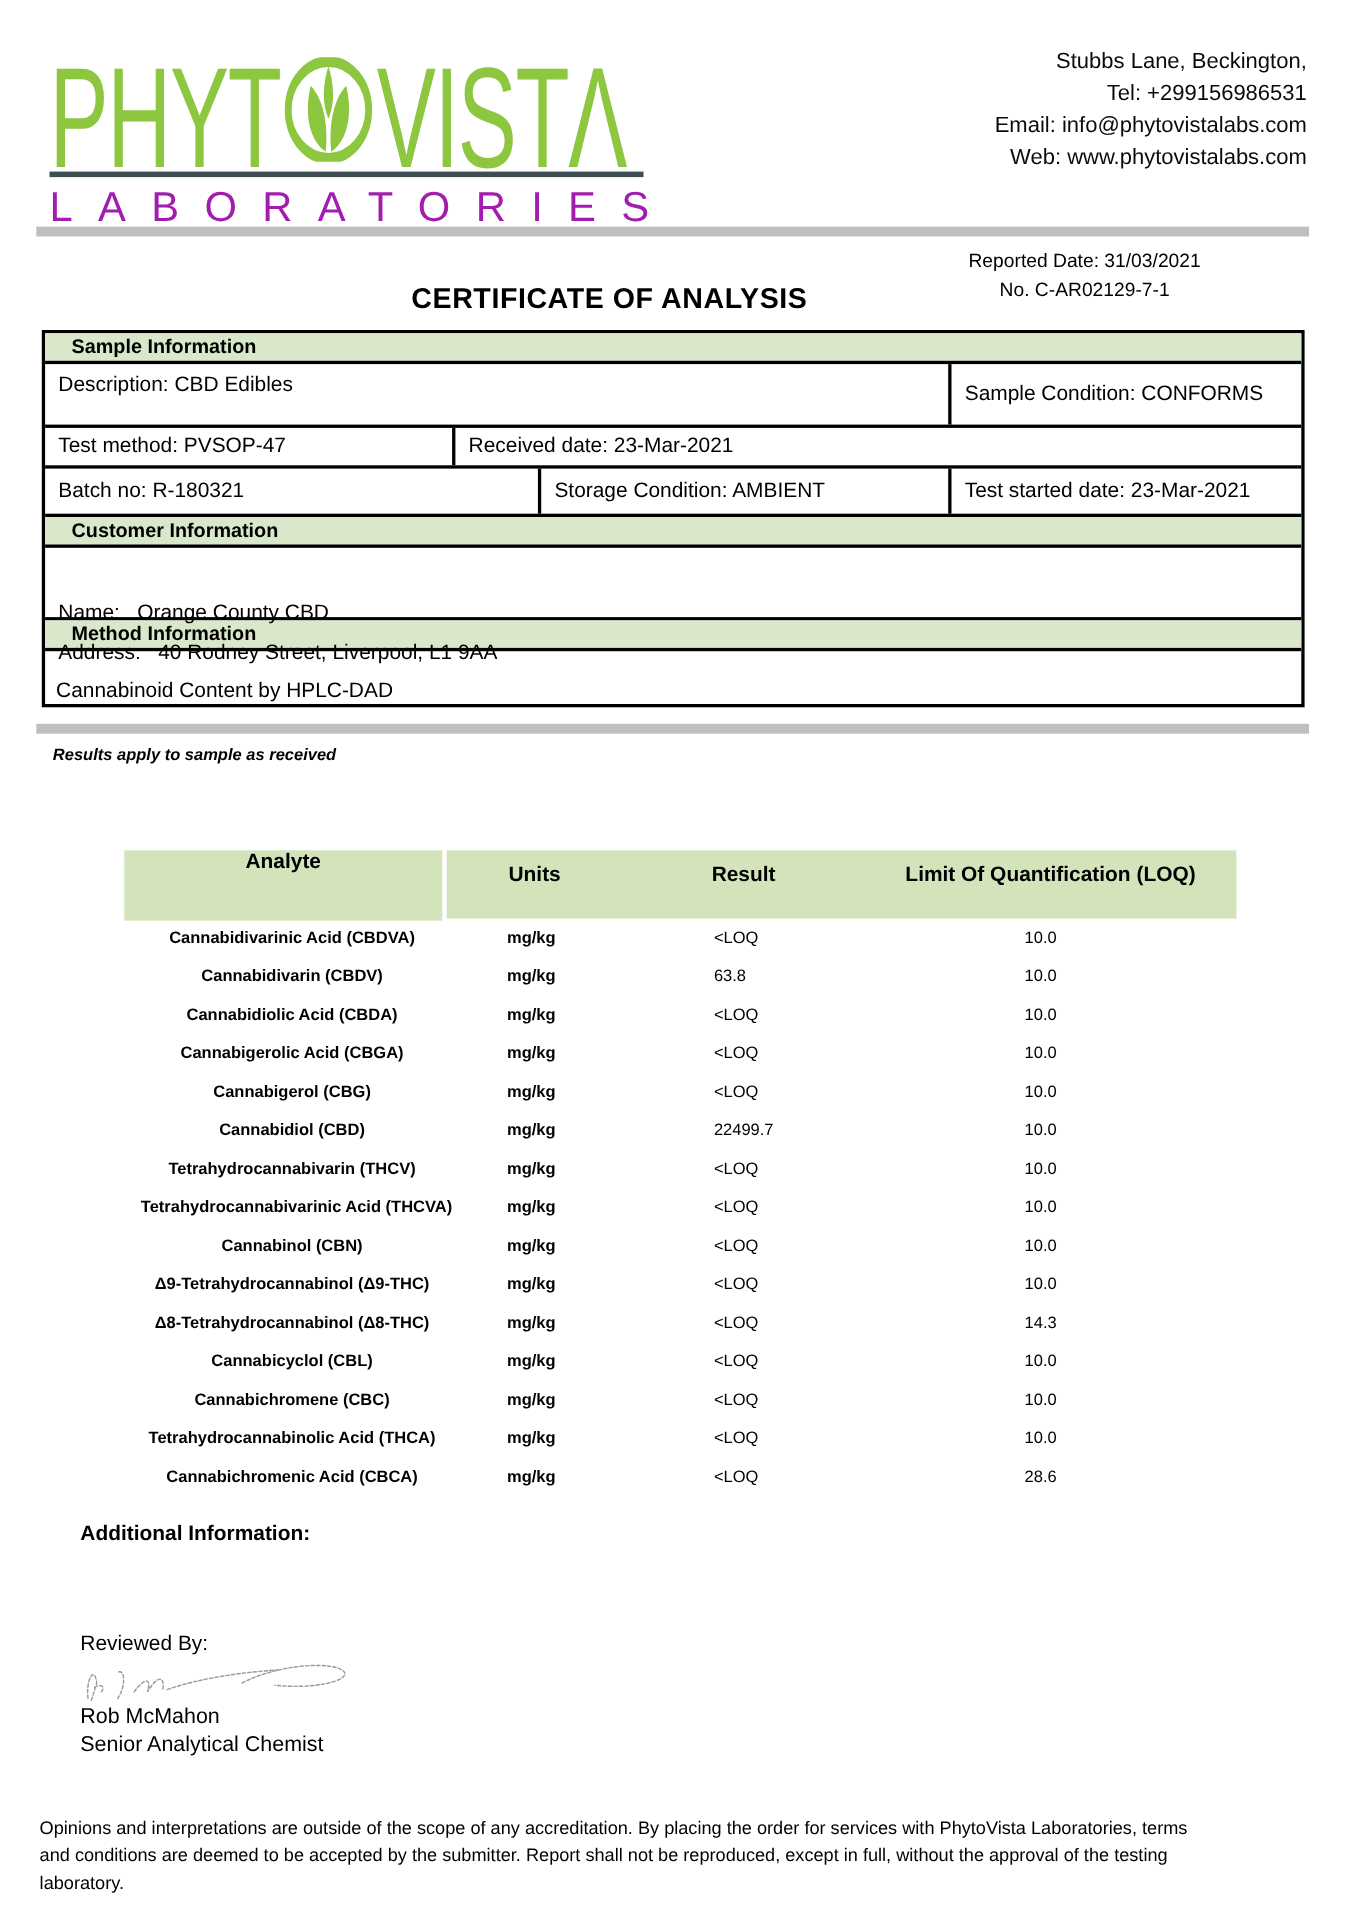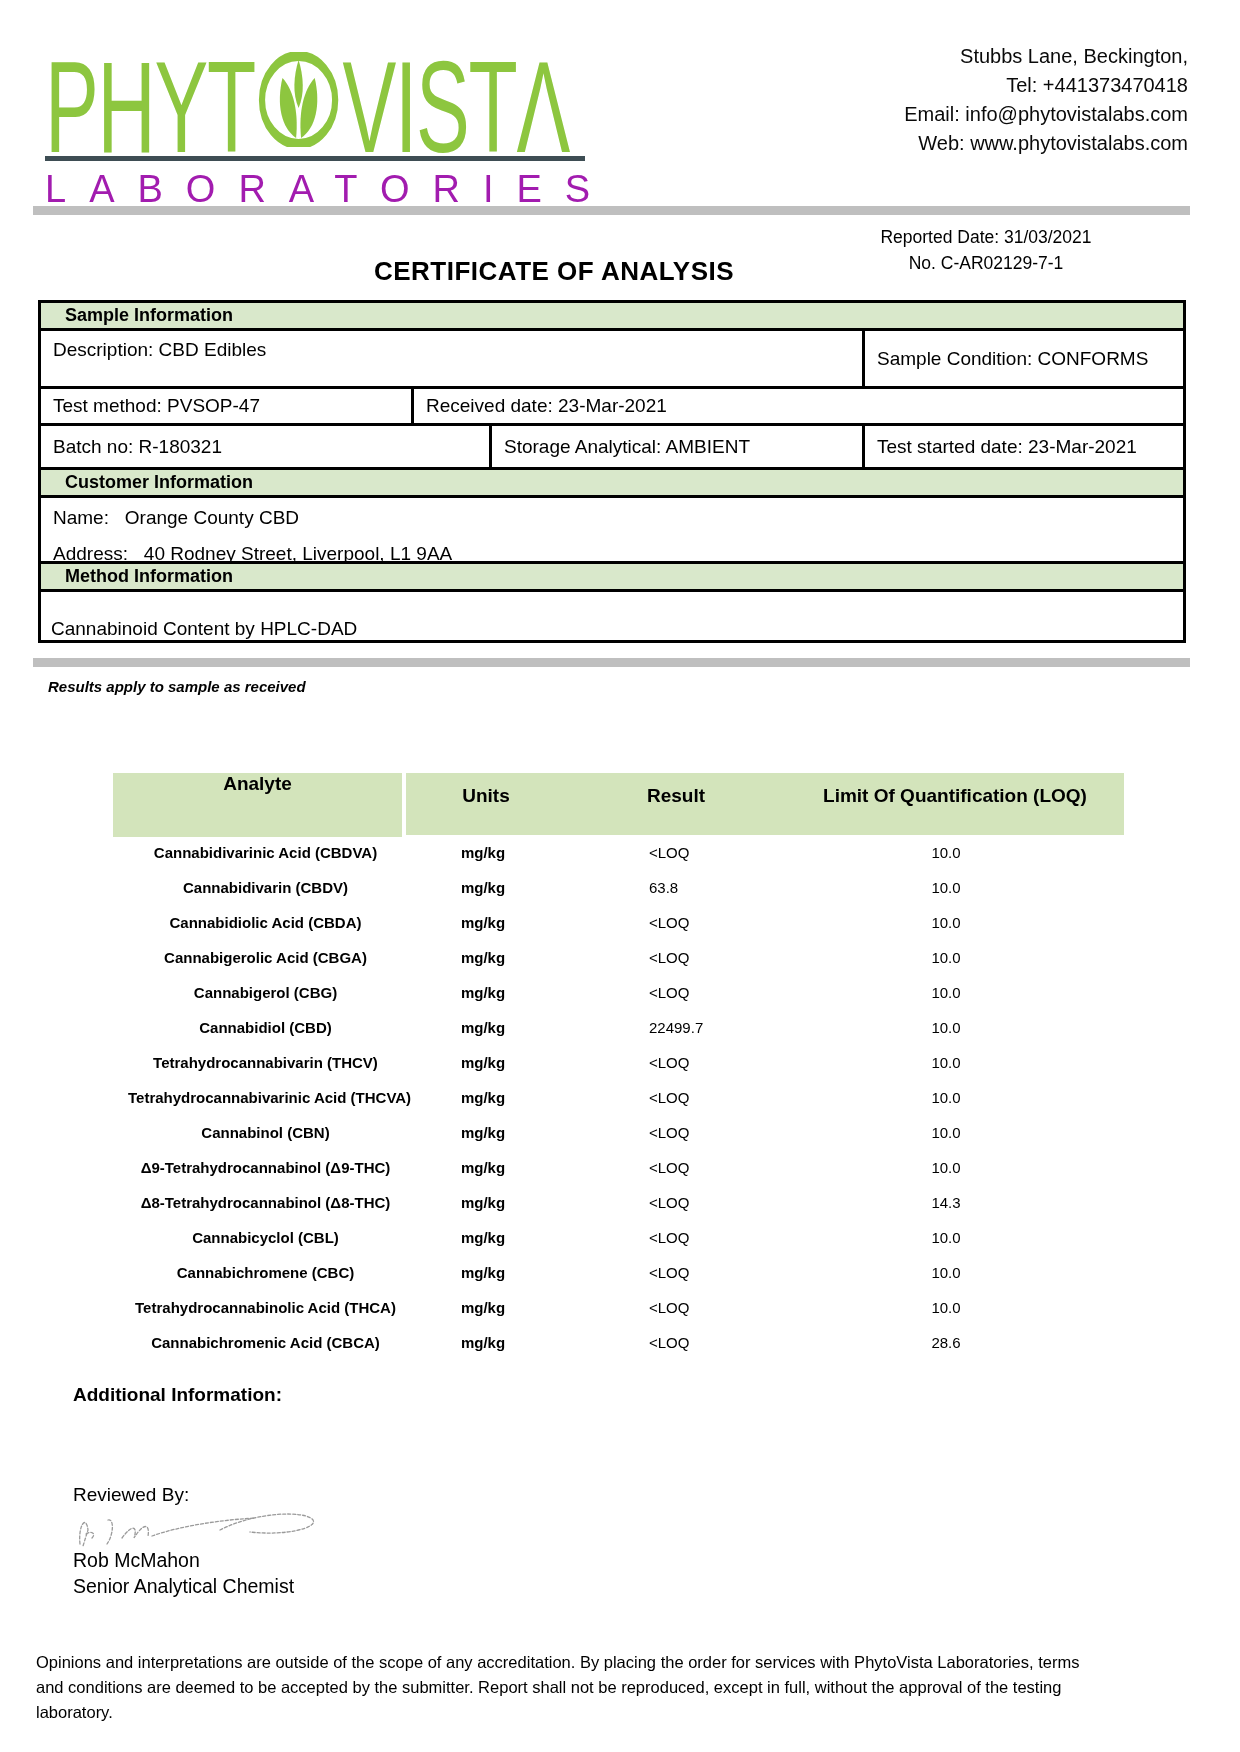--- a/index.html
+++ b/index.html
@@ -42,21 +42,21 @@
     font-size:18px;font-weight:bold;}
   .irow{display:flex;border-bottom:3px solid #000;}
   .icell{border-right:3px solid #000;display:flex;align-items:center;
     padding-left:12px;font-size:19px;}
   .icell:last-child{border-right:none;flex:1;}
   .r-desc{height:58px;}
   .c-desc{width:824px;align-items:flex-start;padding-top:8px;}
   .r-pv{height:37px;} .r-batch{height:44px;}
   .c-w1{width:451px;} .c-w2{width:373px;}
   .cust-box{height:66px;border-bottom:3px solid #000;padding:9px 12px;font-size:19px;}
-  .cust-line{white-space:pre-wrap;}
+  .cust-line{white-space:pre-wrap;margin-top:40px;}
   .cust-line + .cust-line{margin-top:14px;}
   .method-box{height:48px;display:flex;align-items:flex-end;padding-left:10px;font-size:19px;}
 
   
   .results-note{left:48px;top:678px;font-size:15px;font-weight:bold;font-style:italic;text-align:center;}
   .rt-head-analyte{left:113px;top:773px;width:289px;height:64px;background:#d3e4bb;
     text-align:center;padding-top:0;font-size:19px;font-weight:bold;}
   .rt-head-rest{left:406px;top:773px;width:718px;height:62px;background:#d3e4bb;
     display:flex;padding-top:12px;font-size:19px;font-weight:bold;}
   .rt-head-rest .hcell{text-align:center;}
@@ -90,21 +90,21 @@
       <path d="M70,86 C94,76 102,52 92,26 C74,38 66,60 70,86 Z" fill="#8dc63f"></path>
       <path d="M66,56 C56,42 58,24 66,8 C74,24 76,42 66,56 Z" fill="#8dc63f"></path>
     </svg>
     <span>VISTΛ</span>
   </div>
   <div class="abs logo-rule"></div>
   <div class="abs logo-sub">LABORATORIES</div>
 
   <div class="abs contact">
     <div>Stubbs Lane, Beckington,</div>
-    <div>Tel: +441373470418</div>
+    <div>Tel: +299156986531</div>
     <div>Email: info@phytovistalabs.com</div>
     <div>Web: www.phytovistalabs.com</div>
   </div>
 
   <div class="abs gray-bar bar1"></div>
 
   <div class="abs report-meta">
     <div>Reported Date: 31/03/2021</div>
     <div>No. C-AR02129-7-1</div>
   </div>
@@ -128,21 +128,21 @@
       </div>
       <div class="icell">
         <span>Received date: 23-Mar-2021</span>
       </div>
     </div>
     <div class="irow r-batch">
       <div class="icell c-w1">
         <span>Batch no: R-180321</span>
       </div>
       <div class="icell c-w2">
-        <span>Storage Analytical: AMBIENT</span>
+        <span>Storage Condition: AMBIENT</span>
       </div>
       <div class="icell">
         <span>Test started date: 23-Mar-2021</span>
       </div>
     </div>
     <div class="sec-bar">
       <span>Customer Information</span>
     </div>
     <div class="cust-box">
       <div class="cust-line">Name:   Orange County CBD</div>

